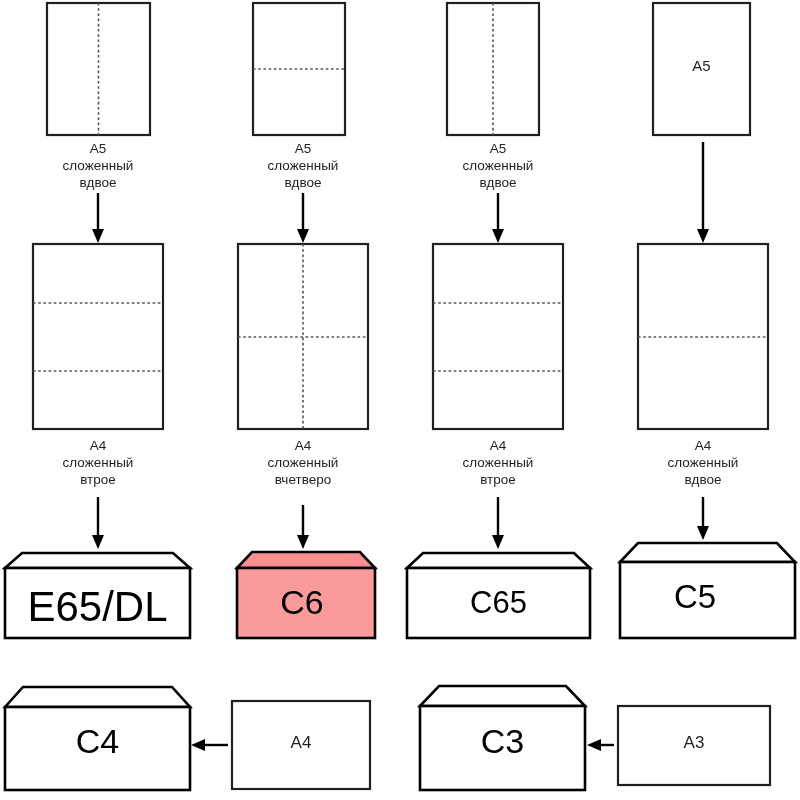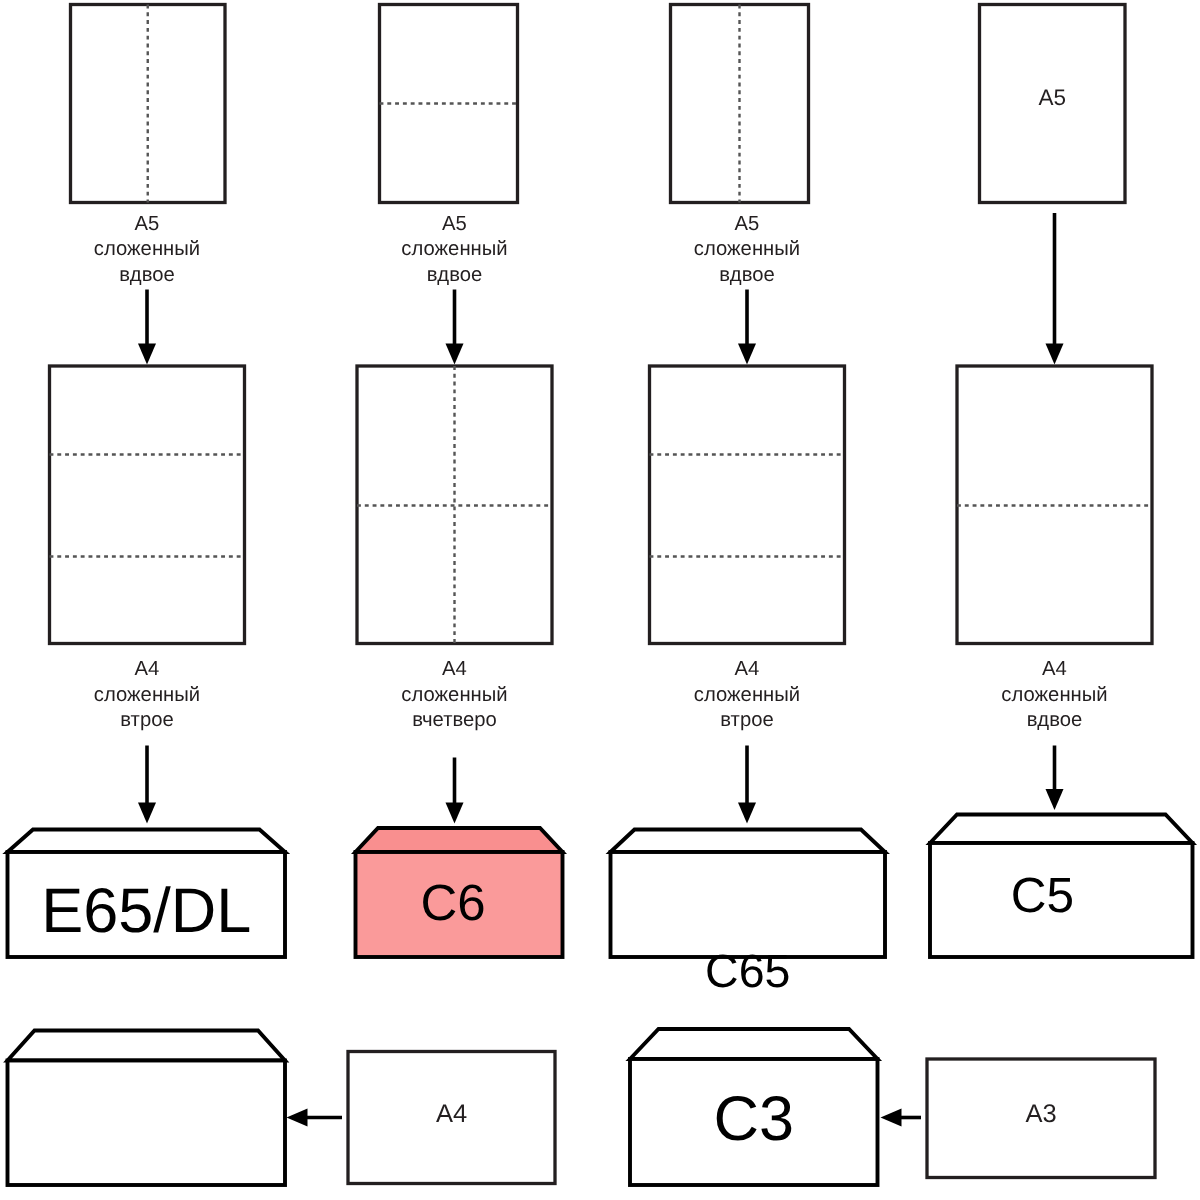--- a/index.html
+++ b/index.html
@@ -245,20 +245,21 @@
 вчетверо</div>
   <div class="cap-text" style="left:418px; top:437px; width:160px;">A4
 сложенный
 втрое</div>
   <div class="cap-text" style="left:623px; top:437px; width:160px;">A4
 сложенный
 вдвое</div>
 
   <div class="env-label" style="left:5px; top:583px; width:185px; font-size:42px;">E65/DL</div>
   <div class="env-label" style="left:237px; top:583px; width:130px; font-size:34px;">C6</div>
-  <div class="env-label" style="left:407px; top:585px; width:183px; font-size:31px;margin-top:45px;">C65</div>
+  <div class="env-label" style="left:407px; top:585px; width:183px; font-size:31px;">C65</div>
   <div class="env-label" style="left:620px; top:578px; width:150px; font-size:33px;">C5</div>
 
+  <div class="env-label" style="left:5px; top:722px; width:185px; font-size:34px;">C4</div>
   <div class="box-label" style="left:232px; top:733px; width:138px;">A4</div>
-  <div class="env-label" style="left:420px; top:722px; width:165px; font-size:42px;text-align:center;">C3</div>
+  <div class="env-label" style="left:420px; top:722px; width:165px; font-size:34px;text-align:center;">C3</div>
   <div class="box-label" style="left:618px; top:733px; width:152px;">A3</div>
 
 </div>
 
 </body></html>

